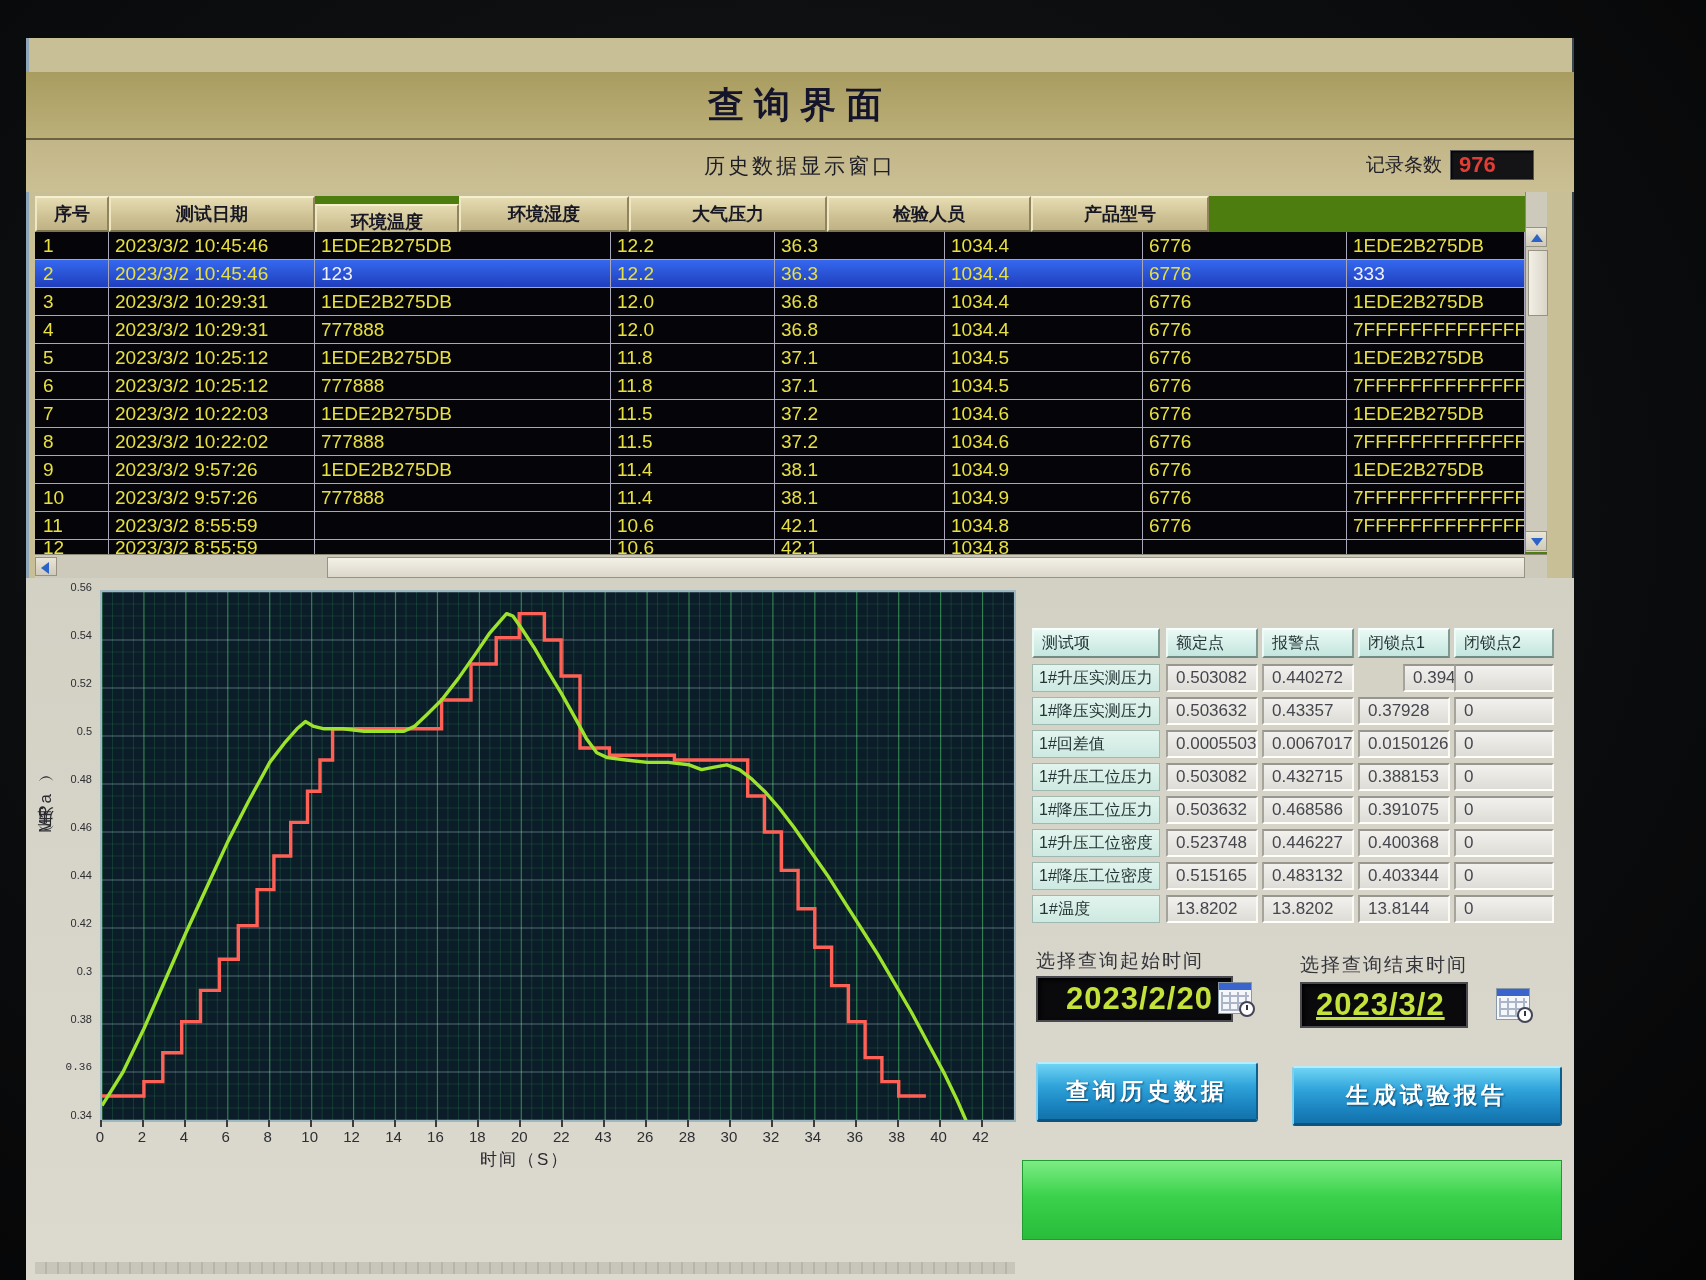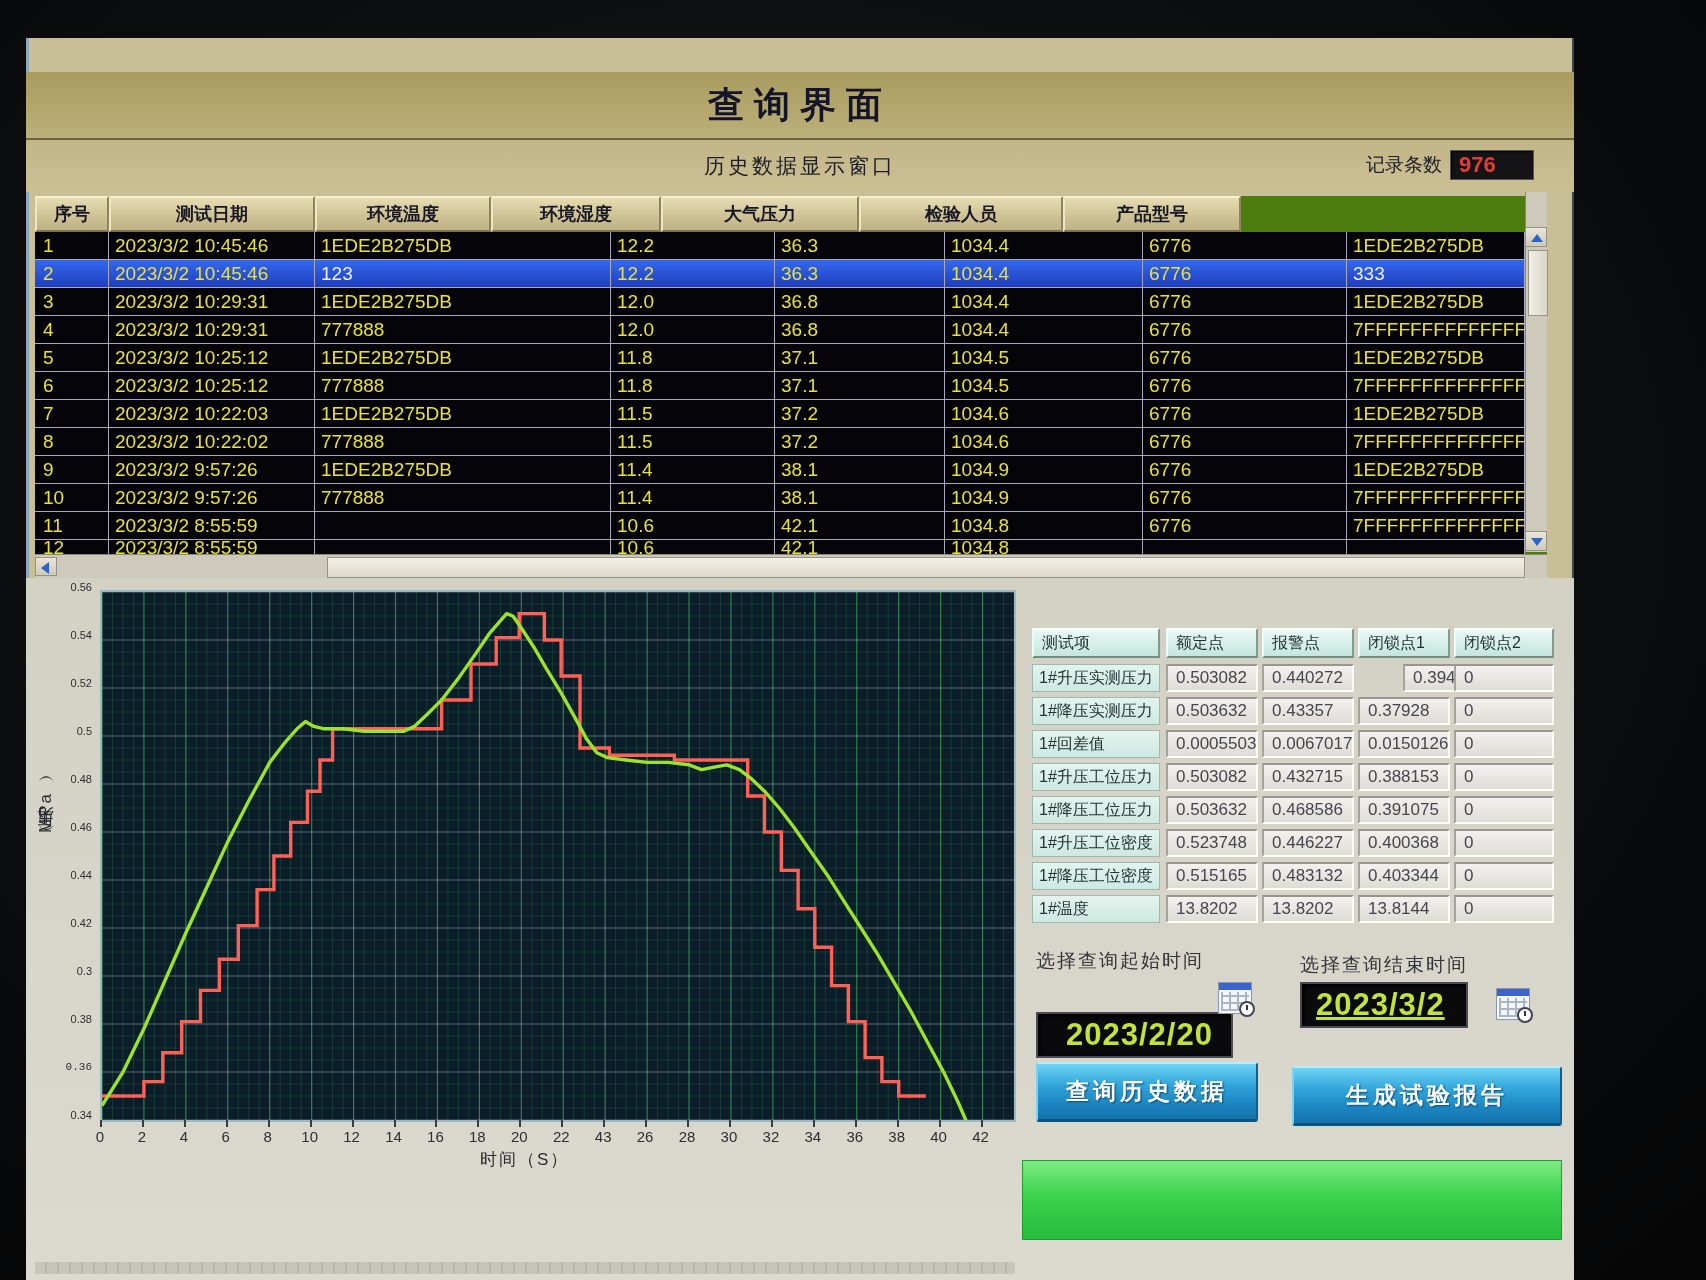--- a/index.html
+++ b/index.html
@@ -145,21 +145,21 @@
   <div class="records">
     <span class="lbl">记录条数</span>
     <span class="val">976</span>
   </div>
 </div>
 
 <div class="abs table-wrap">
   <div class="thead" id="thead">
       <div class="th" style="width: 74px;">序号</div>
       <div class="th" style="width: 206px;">测试日期</div>
-      <div class="th" style="width: 176px;">环境温度</div>
+      <div class="th" style="width: 144px; margin-top: 8px;">环境温度</div>
       <div class="th" style="width: 170px;">环境湿度</div>
       <div class="th" style="width: 198px;">大气压力</div>
       <div class="th" style="width: 204px;">检验人员</div>
       <div class="th" style="width: 178px;">产品型号</div>
     </div>
   <div class="tbody" id="tbody">
       <div class="trow">
         <div class="td" style="width: 74px; padding-left: 8px;">1</div>
         <div class="td" style="width: 206px;">2023/3/2 10:45:46</div>
         <div class="td" style="width: 296px;">1EDE2B275DB</div>
@@ -534,30 +534,30 @@
     <div class="plabel" style="left: 1032px; top: 829px; width: 128px;">1#升压工位密度</div>
     <div class="pval" style="left: 1166px; top: 829px; width: 92px;">0.523748</div>
     <div class="pval" style="left: 1262px; top: 829px; width: 92px;">0.446227</div>
     <div class="pval" style="left: 1358px; top: 829px; width: 92px;">0.400368</div>
     <div class="pval" style="left: 1454px; top: 829px; width: 100px;">0</div>
     <div class="plabel" style="left: 1032px; top: 862px; width: 128px;">1#降压工位密度</div>
     <div class="pval" style="left: 1166px; top: 862px; width: 92px;">0.515165</div>
     <div class="pval" style="left: 1262px; top: 862px; width: 92px;">0.483132</div>
     <div class="pval" style="left: 1358px; top: 862px; width: 92px;">0.403344</div>
     <div class="pval" style="left: 1454px; top: 862px; width: 100px;">0</div>
-    <div class="plabel" style="left: 1032px; top: 895px; width: 128px;">1#温度</div>
+    <div class="plabel" style="left: 1032px; top: 895px; width: 128px; font-family: Liberation Mono, monospace;">1#温度</div>
     <div class="pval" style="left: 1166px; top: 895px; width: 92px;">13.8202</div>
     <div class="pval" style="left: 1262px; top: 895px; width: 92px;">13.8202</div>
     <div class="pval" style="left: 1358px; top: 895px; width: 92px;">13.8144</div>
     <div class="pval" style="left: 1454px; top: 895px; width: 100px;">0</div>
   </div>
 
 <div class="abs qlabel" style="left:1036px;top:948px;">选择查询起始时间</div>
 <div class="abs qlabel" style="left:1300px;top:952px;">选择查询结束时间</div>
-<div class="datebox" style="left:1036px;top:1012px;width:197px;padding-left:28px;">2023/2/20</div>
+<div class="datebox" style="left:1036px;top:976px;width:197px;padding-left:28px;">2023/2/20</div>
 <div class="calicon" style="left:1218px;top:982px;">
     <div class="top"></div>
     <div class="grid"></div>
     <div class="clock"></div>
   </div>
 <div class="datebox" style="left:1300px;top:982px;width:168px;text-decoration:underline;">2023/3/2</div>
 <div class="calicon" style="left:1496px;top:988px;">
     <div class="top"></div>
     <div class="grid"></div>
     <div class="clock"></div>

